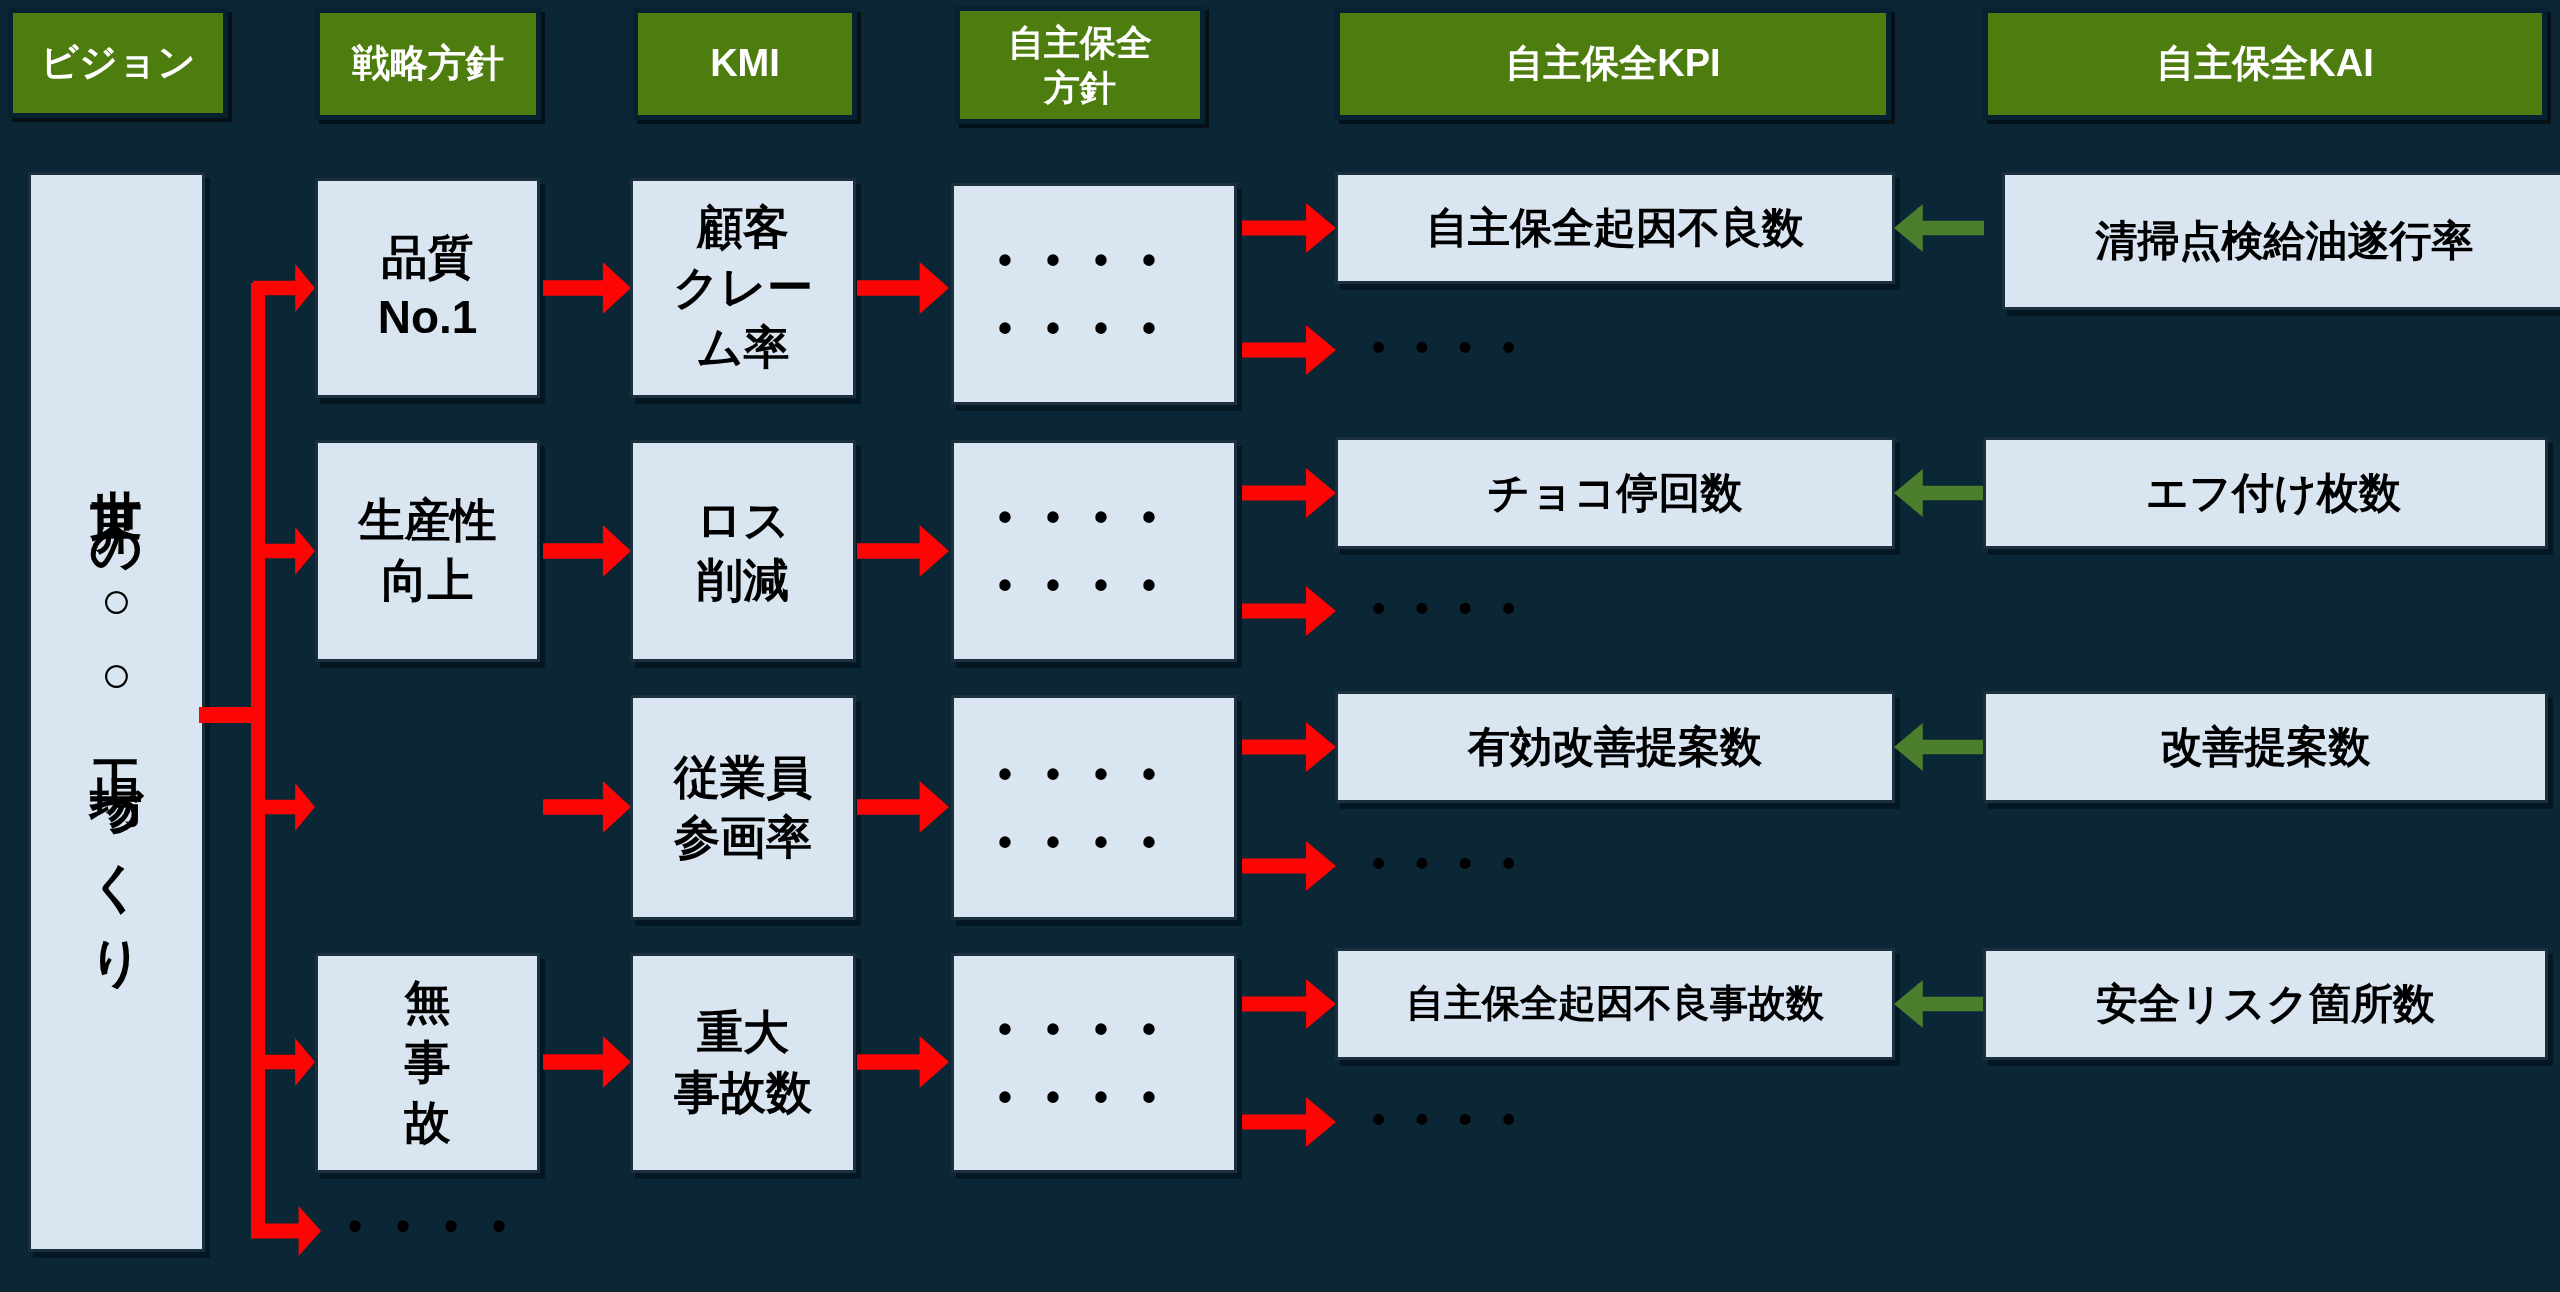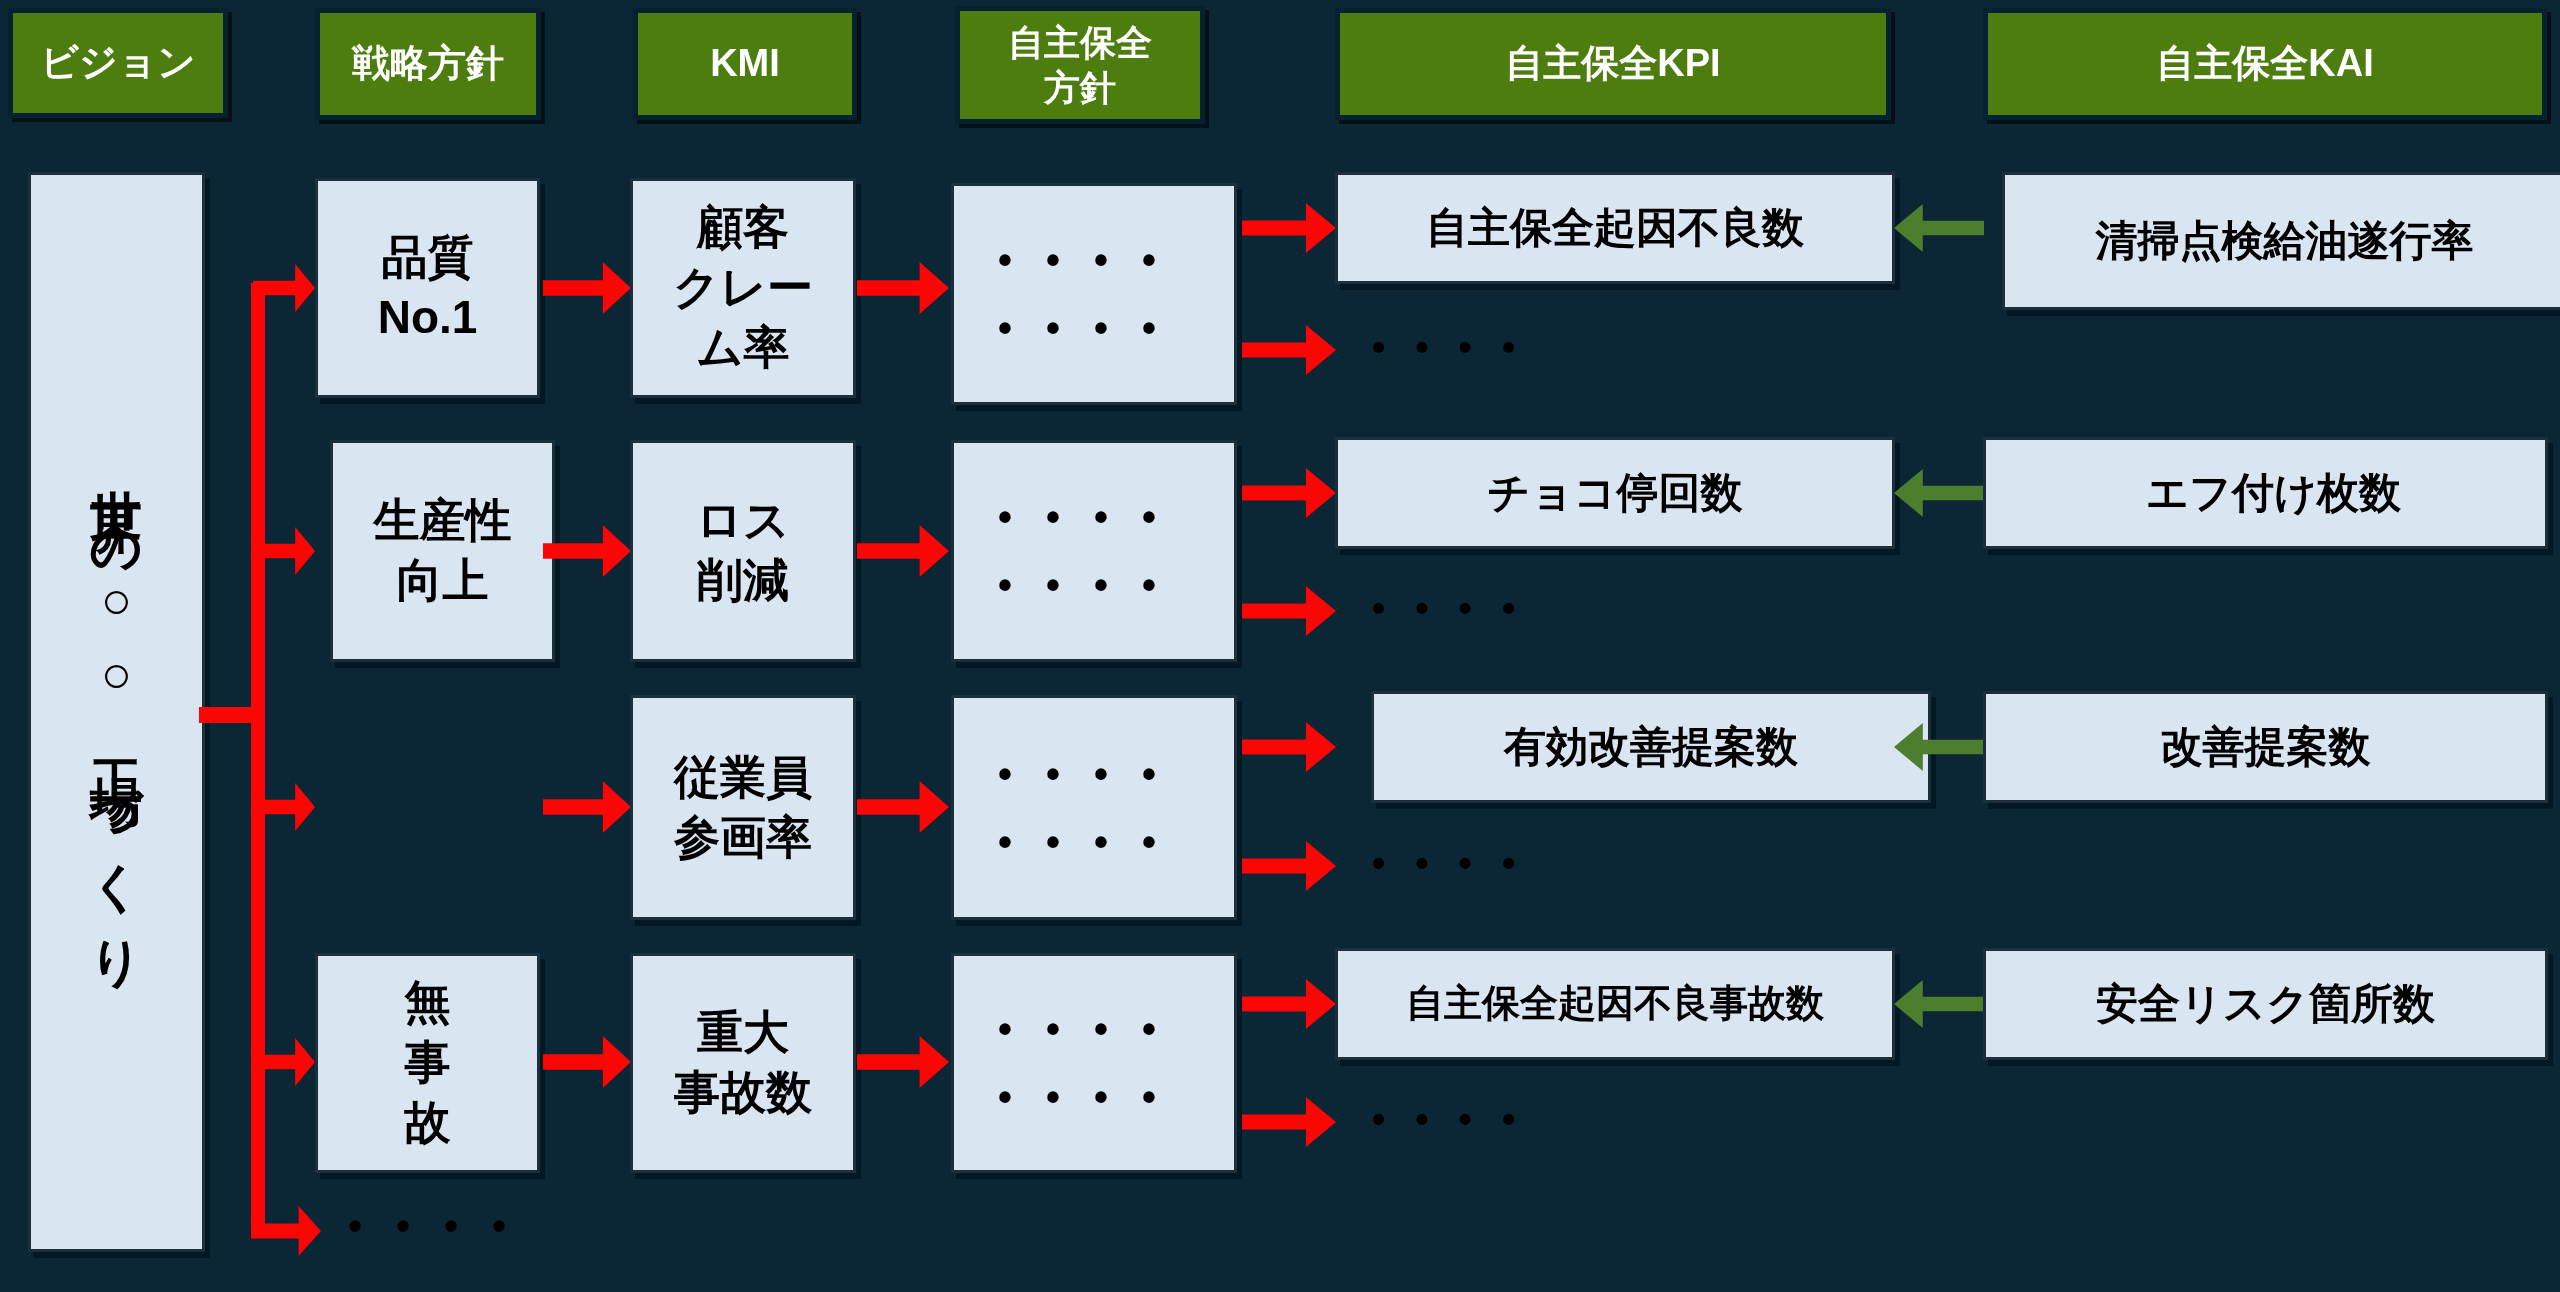--- a/index.html
+++ b/index.html
@@ -79,21 +79,21 @@
   <div class="ar-r" style="left:857px;top:262px;width:92px;height:52px;"></div>
   <div class="box dotsbox" style="left:951px;top:183px;width:286px;height:222px;">••••
 ••••</div>
   <div class="ar-r" style="left:1242px;top:203px;width:94px;height:50px;"></div>
   <div class="box kpibox" style="left:1335px;top:172px;width:560px;height:112px;">自主保全起因不良数</div>
   <div class="ar-r" style="left:1242px;top:325px;width:94px;height:50px;"></div>
   <div class="subdots" style="left:1372px;top:326px;">••••</div>
   <div class="ar-l" style="left:1894px;top:204px;width:90px;height:48px;"></div>
   <div class="box kaibox" style="left:1983px;top:172px;width:565px;height:138px;margin-left:19px;">清掃点検給油遂行率</div>
 
-  <div class="box stratbox" style="left:330px;top:440px;width:225px;height:222px;">生産性
+  <div class="box stratbox" style="left:315px;top:440px;width:225px;height:222px;">生産性
 向上</div>
   <div class="ar-r" style="left:543px;top:525px;width:88px;height:52px;"></div>
   <div class="box kmibox" style="left:630px;top:440px;width:226px;height:222px;">ロス
 削減</div>
   <div class="ar-r" style="left:857px;top:525px;width:92px;height:52px;"></div>
   <div class="box dotsbox" style="left:951px;top:440px;width:286px;height:222px;">••••
 ••••</div>
   <div class="ar-r" style="left:1242px;top:468px;width:94px;height:50px;"></div>
   <div class="box kpibox" style="left:1335px;top:437px;width:560px;height:112px;">チョコ停回数</div>
   <div class="ar-r" style="left:1242px;top:586px;width:94px;height:50px;"></div>
@@ -101,21 +101,21 @@
   <div class="ar-l" style="left:1894px;top:469px;width:90px;height:48px;"></div>
   <div class="box kaibox" style="left:1983px;top:437px;width:565px;height:112px;padding-left:16px;">エフ付け枚数</div>
 
   <div class="ar-r" style="left:543px;top:781px;width:88px;height:52px;"></div>
   <div class="box kmibox" style="left:630px;top:695px;width:226px;height:225px;">従業員
 参画率</div>
   <div class="ar-r" style="left:857px;top:781px;width:92px;height:52px;"></div>
   <div class="box dotsbox" style="left:951px;top:695px;width:286px;height:225px;">••••
 ••••</div>
   <div class="ar-r" style="left:1242px;top:722px;width:94px;height:50px;"></div>
-  <div class="box kpibox" style="left:1335px;top:691px;width:560px;height:112px;margin-left:36px;">有効改善提案数</div>
+  <div class="box kpibox" style="left:1335px;top:691px;width:560px;height:112px;">有効改善提案数</div>
   <div class="ar-r" style="left:1242px;top:841px;width:94px;height:50px;"></div>
   <div class="subdots" style="left:1372px;top:842px;">••••</div>
   <div class="ar-l" style="left:1894px;top:723px;width:90px;height:48px;"></div>
   <div class="box kaibox" style="left:1983px;top:691px;width:565px;height:112px;">改善提案数</div>
 
   <div class="box stratbox" style="left:315px;top:953px;width:225px;height:220px;">無
 事
 故</div>
   <div class="ar-r" style="left:543px;top:1036px;width:88px;height:52px;"></div>
   <div class="box kmibox" style="left:630px;top:953px;width:226px;height:220px;">重大

